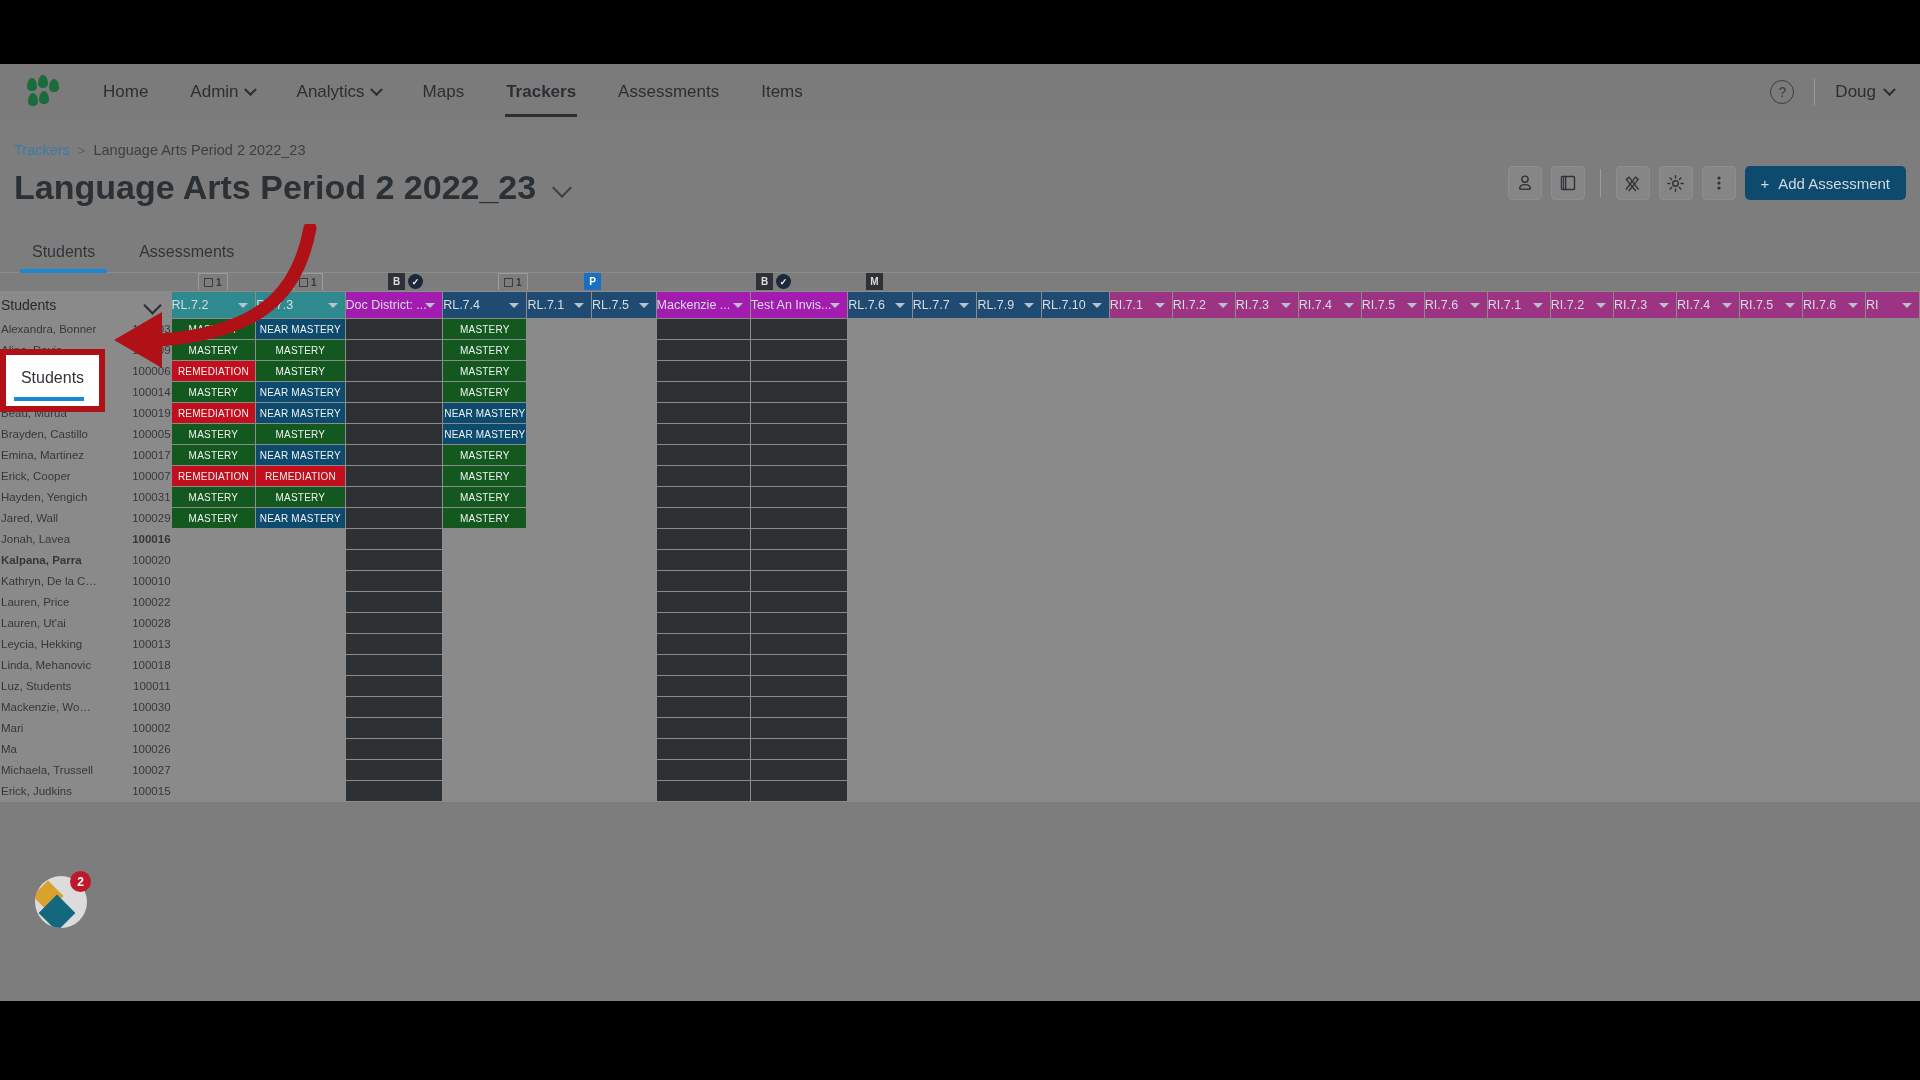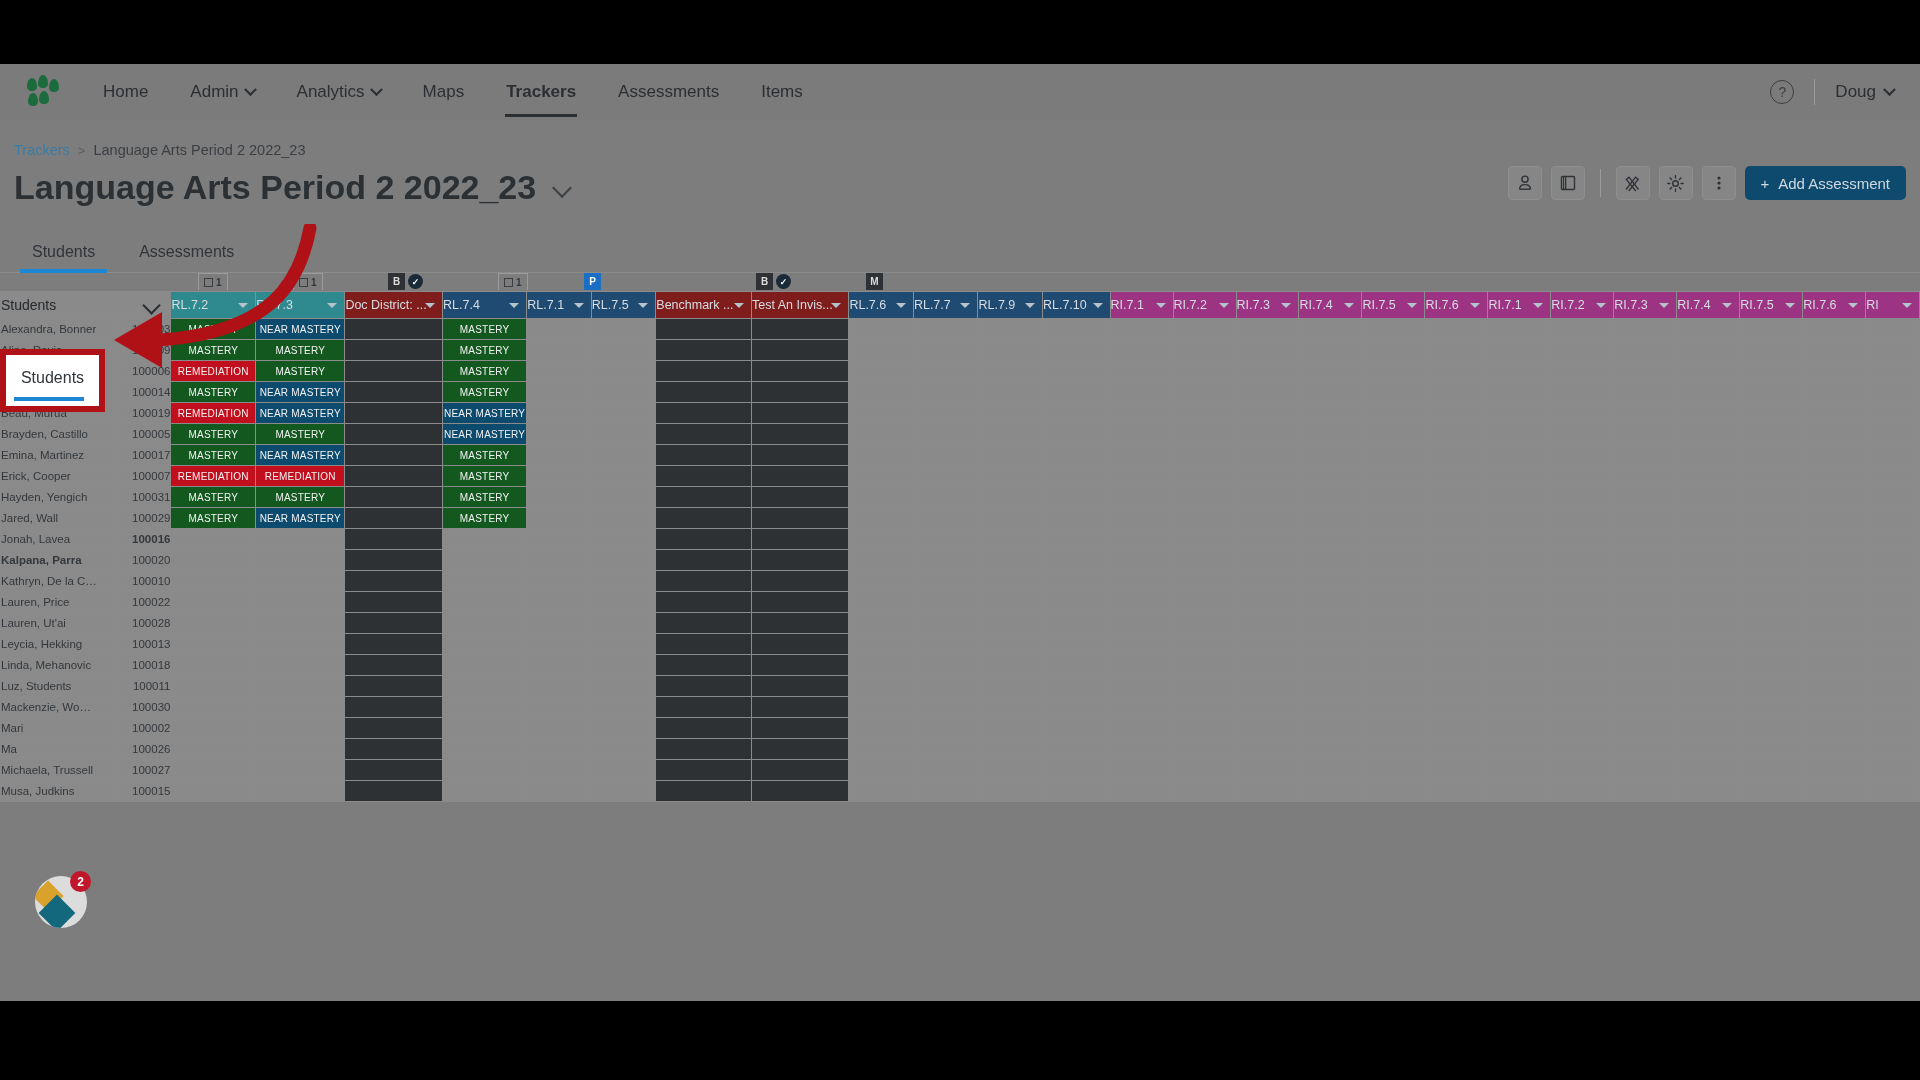--- a/index.html
+++ b/index.html
@@ -168,21 +168,21 @@
     background: #8a8a8a; color: #25292d; font-weight: bold; font-size: 14px;
     height: 27px; text-align: left; padding-left: 14px; position: relative;
   }
   th.c-students .dd2 {
     position: absolute; right: 12px; top: 7px;
     width: 13px; height: 13px; border-right: 2px solid #2a2e32;
     border-bottom: 2px solid #2a2e32; transform: rotate(45deg);
   }
   .h-teal  { background: #2e8a8f; }
   .h-navy  { background: #1f4a72; }
-  .h-dark  { background: #7f1d1d; color: #c9cdd0; }
+  .h-dark  { background: #a21caf; color: #c9cdd0; }
   .h-magenta { background: #9c3383; }
   td.name {
     height: 21px; font-size: 11.5px; color: #34383c;
     padding-left: 14px; background: #8a8a8a;
   }
   td.sid {
     height: 21px; font-size: 11.5px; color: #34383c;
     padding-right: 10px; text-align: right; background: #8a8a8a;
   }
   td.cell { height: 21px; background: #8a8a8a; }
@@ -368,21 +368,21 @@
           <th class="c-students" colspan="2">
             <span>Students</span>
             <span class="dd2"></span>
           </th>
         <th class="hdr h-teal" style="width: 95px;"><span>RL.7.2</span><span class="dd"></span></th>
             <th class="hdr h-teal" style="width: 95px;"><span>RL.7.3</span><span class="dd"></span></th>
             <th class="hdr h-dark" style="width: 110px;"><span>Doc District: ...</span><span class="dd"></span></th>
             <th class="hdr h-navy" style="width: 86px;"><span>RL.7.4</span><span class="dd"></span></th>
             <th class="hdr h-navy" style="width: 86px;"><span>RL.7.1</span><span class="dd"></span></th>
             <th class="hdr h-navy" style="width: 86px;"><span>RL.7.5</span><span class="dd"></span></th>
-            <th class="hdr h-dark" style="width: 110px;"><span>Benchmark ...</span><span class="dd"></span></th>
+            <th class="hdr h-dark" style="width: 110px;"><span>Mackenzie ...</span><span class="dd"></span></th>
             <th class="hdr h-dark" style="width: 110px;"><span>Test An Invis...</span><span class="dd"></span></th>
             <th class="hdr h-navy" style="width: 86px;"><span>RL.7.6</span><span class="dd"></span></th>
             <th class="hdr h-navy" style="width: 86px;"><span>RL.7.7</span><span class="dd"></span></th>
             <th class="hdr h-navy" style="width: 86px;"><span>RL.7.9</span><span class="dd"></span></th>
             <th class="hdr h-navy" style="width: 86px;"><span>RL.7.10</span><span class="dd"></span></th>
             <th class="hdr h-magenta" style="width: 86px;"><span>RI.7.1</span><span class="dd"></span></th>
             <th class="hdr h-magenta" style="width: 86px;"><span>RI.7.2</span><span class="dd"></span></th>
             <th class="hdr h-magenta" style="width: 86px;"><span>RI.7.3</span><span class="dd"></span></th>
             <th class="hdr h-magenta" style="width: 86px;"><span>RI.7.4</span><span class="dd"></span></th>
             <th class="hdr h-magenta" style="width: 86px;"><span>RI.7.5</span><span class="dd"></span></th>
@@ -1029,21 +1029,21 @@
             <td class="cell"></td>
             <td class="cell"></td>
             <td class="cell"></td>
             <td class="cell"></td>
             <td class="cell"></td>
             <td class="cell"></td>
             <td class="cell"></td>
             <td class="cell"></td>
           </tr>
           <tr>
-            <td class="name" style="width: 128px;">Musa, Judkins</td>
+            <td class="name" style="width: 128px;">Erick, Judkins</td>
             <td class="sid" style="width: 70px;">100015</td>
             <td class="cell"></td>
             <td class="cell"></td>
             <td class="cell dark"></td>
             <td class="cell"></td>
             <td class="cell"></td>
             <td class="cell"></td>
             <td class="cell dark"></td>
             <td class="cell dark"></td>
             <td class="cell"></td>

